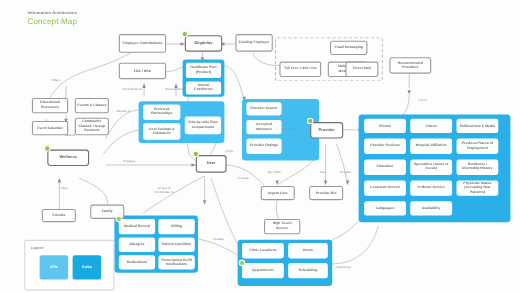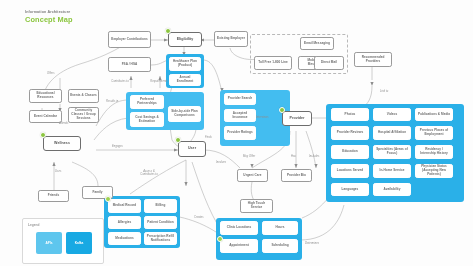--- a/index.html
+++ b/index.html
@@ -9,21 +9,21 @@
     overflow:hidden;position:relative;
   }
   #canvas{position:absolute;inset:0;width:473px;height:266px;background:#fdfdfd;}
 
   
   #edges{position:absolute;left:0;top:0;width:473px;height:266px;}
 
   
   .title-block{position:absolute;left:25px;top:9px;}
   .title-kicker{font-size:3.6px;letter-spacing:.15px;color:#7b7b7b;font-weight:700;line-height:6px;}
-  .title-main{font-size:7.4px;color:#8cc63f;font-weight:700;line-height:9px;letter-spacing:.1px;}
+  .title-main{font-size:7.4px;color:#8cc63f;font-weight:400;line-height:9px;letter-spacing:.1px;}
 
   
   .node{
     position:absolute;box-sizing:border-box;
     background:#ffffff;border:0.6px solid #9a9a9a;border-radius:2.2px;
     display:flex;align-items:center;justify-content:center;text-align:center;
     color:#6b6b6b;font-size:3.1px;line-height:3.7px;font-weight:600;
     padding:1px;letter-spacing:.05px;
   }
   .node.hub{border:0.9px solid #6d6d6d;border-radius:3px;font-size:3.6px;color:#555;}

